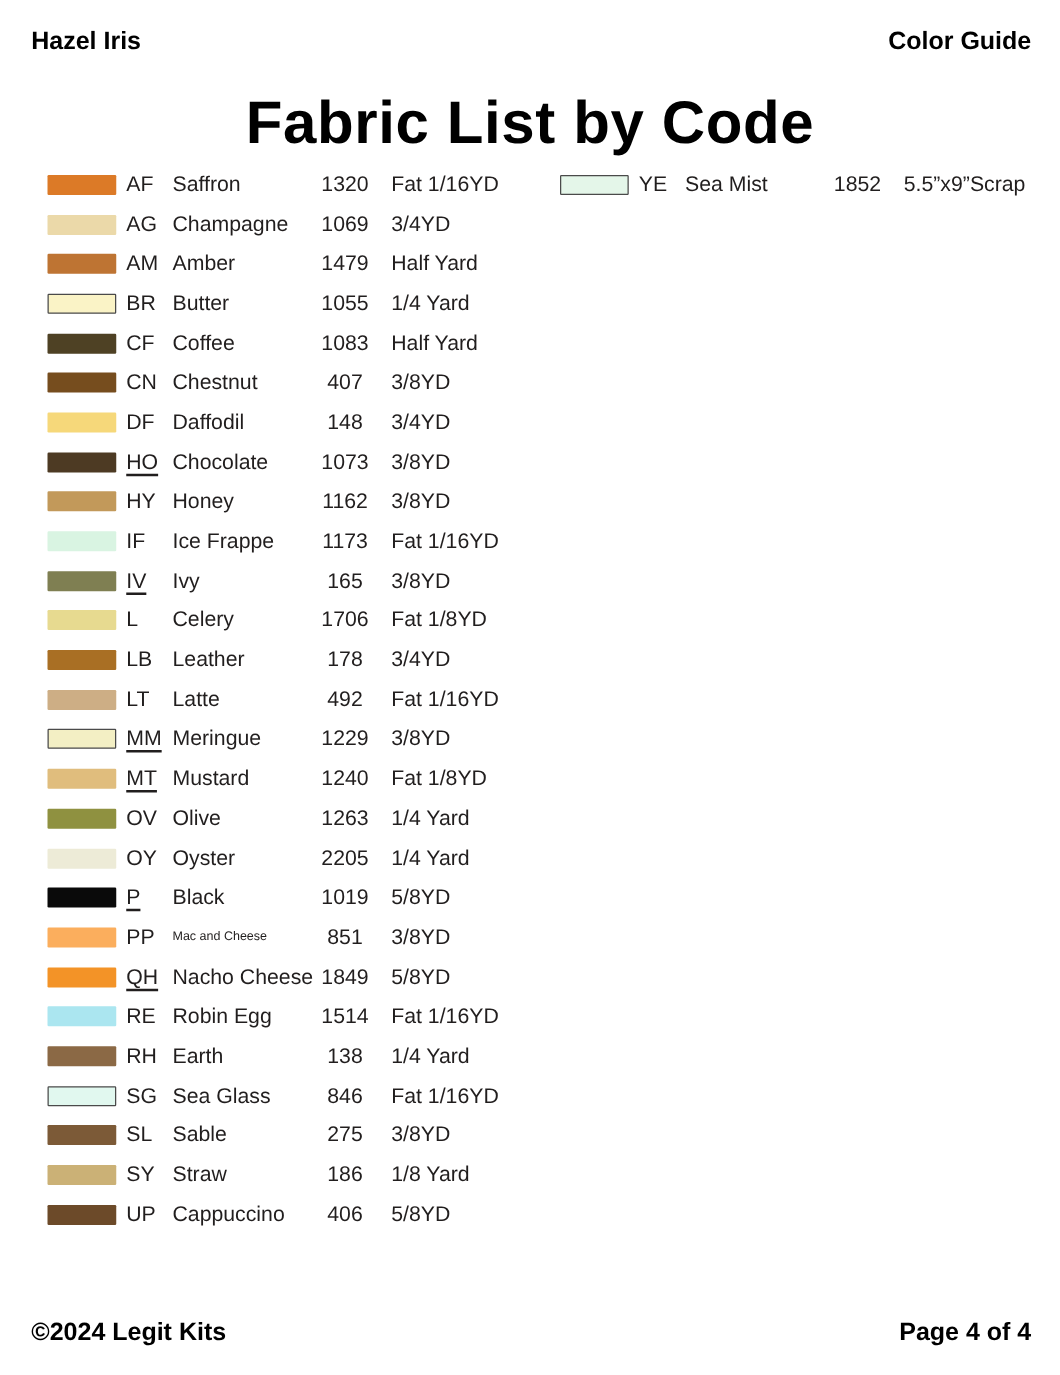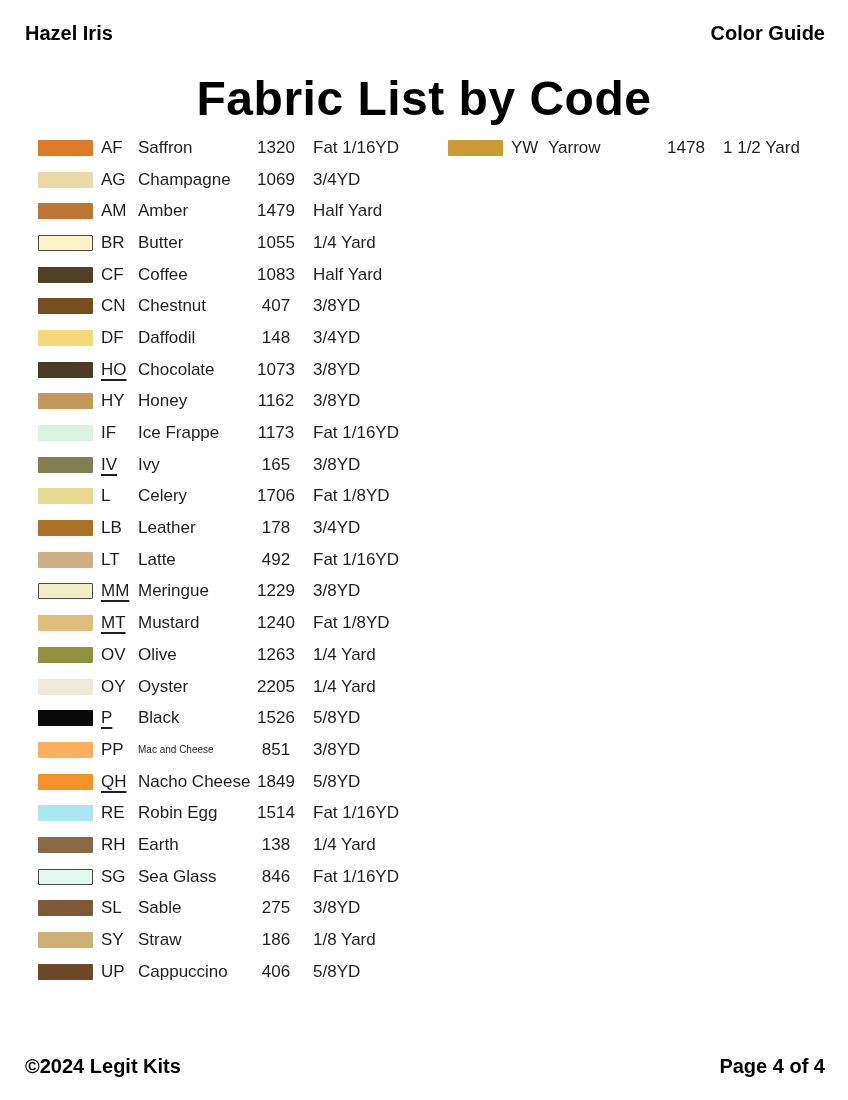--- a/index.html
+++ b/index.html
@@ -206,21 +206,21 @@
     <span class="code">OY</span>
     <span class="name">Oyster</span>
     <span class="qty">2205</span>
     <span class="yard">1/4 Yard</span>
   </div>
 
   <div class="fabric-row">
     <span class="swatch" style="background: rgb(10, 10, 10);"></span>
     <span class="code underlined">P</span>
     <span class="name">Black</span>
-    <span class="qty">1526</span>
+    <span class="qty">1019</span>
     <span class="yard">5/8YD</span>
   </div>
 
   <div class="fabric-row">
     <span class="swatch" style="background: rgb(251, 174, 93);"></span>
     <span class="code">PP</span>
     <span class="name small">Mac and Cheese</span>
     <span class="qty">851</span>
     <span class="yard">3/8YD</span>
   </div>
@@ -275,26 +275,26 @@
 
   <div class="fabric-row">
     <span class="swatch" style="background: rgb(108, 74, 41);"></span>
     <span class="code">UP</span>
     <span class="name">Cappuccino</span>
     <span class="qty">406</span>
     <span class="yard">5/8YD</span>
   </div>
 </div>
 <div class="list-col" id="col-1">
-
-  <div class="fabric-row">
-    <span class="swatch" style="background: rgb(204, 154, 51);"></span>
-    <span class="code">YW</span>
-    <span class="name">Yarrow</span>
-    <span class="qty">1478</span>
-    <span class="yard">1 1/2 Yard</span>
-  </div>
+  <div class="fabric-row">
+    <span class="swatch bordered" style="background: rgb(228, 246, 233);"></span>
+    <span class="code">YE</span>
+    <span class="name">Sea Mist</span>
+    <span class="qty">1852</span>
+    <span class="yard">5.5”x9”Scrap</span>
+  </div>
+
 </div>
 
 <div class="page-footer">
   <span>©2024 Legit Kits</span>
   <span>Page 4 of 4</span>
 </div>
 
 </body></html>

